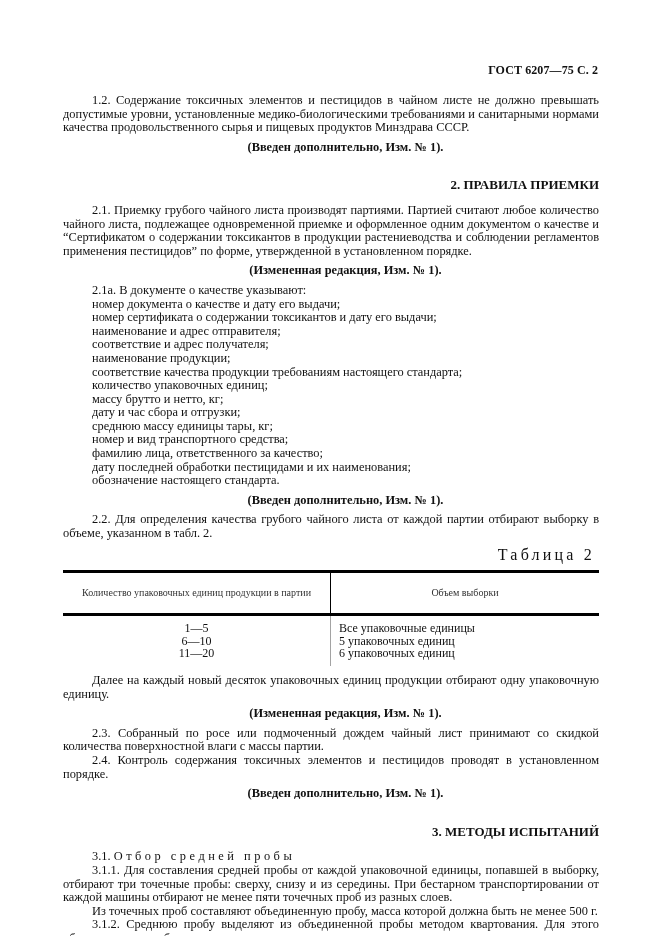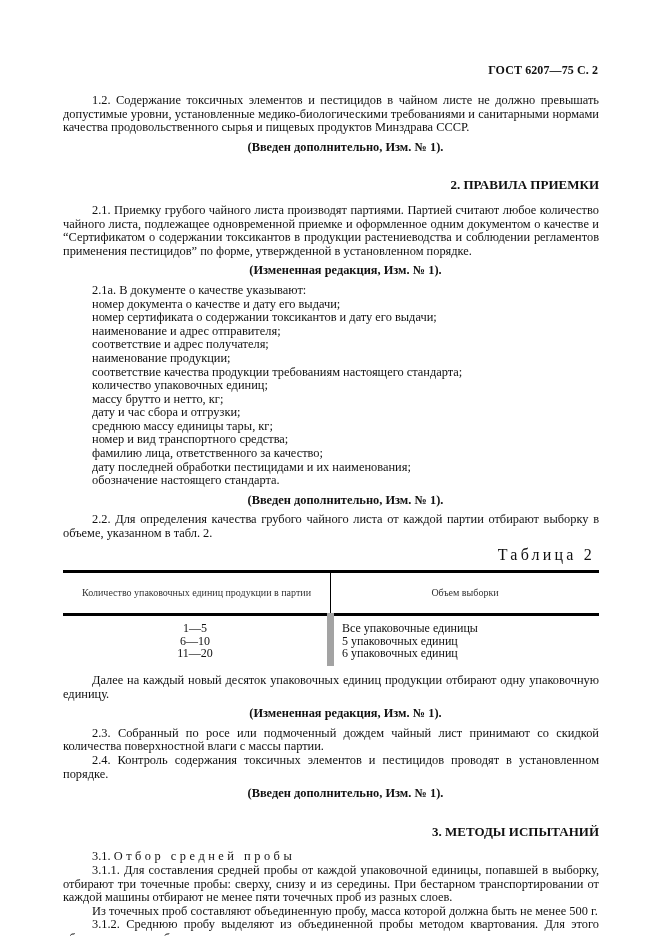--- a/index.html
+++ b/index.html
@@ -31,21 +31,21 @@
     }
     table.t2 th {
       font-weight: normal; font-size: 10px; line-height: 12px; color: #333;
       border-top: 3px solid #000; border-bottom: 3px solid #000;
       height: 40px; padding: 0 10px; vertical-align: middle;
       font-family: "Liberation Serif", "DejaVu Serif", serif;
     }
     table.t2 th.c1 { width: 247px; text-align: center; border-right: 1px solid #000; }
     table.t2 th.c2 { text-align: center; }
     table.t2 td { font-size: 12px; line-height: 12.6px; vertical-align: top; padding: 6px 0 6px 0; }
-    table.t2 td.c1 { border-right: 7px solid #a3a3a3; text-align: center; }
+    table.t2 td.c1 { border-right: 1px solid #a3a3a3; text-align: center; }
     table.t2 td.c2 { padding-left: 8px; }
     .rng { display: block; }
     .gap-8 { height: 8px; }
     .gap-12 { height: 12px; }
     .gap-18 { height: 18px; }
   </style>
 </head>
 <body>
 
 <div class="header-right">ГОСТ 6207—75 С. 2</div>

